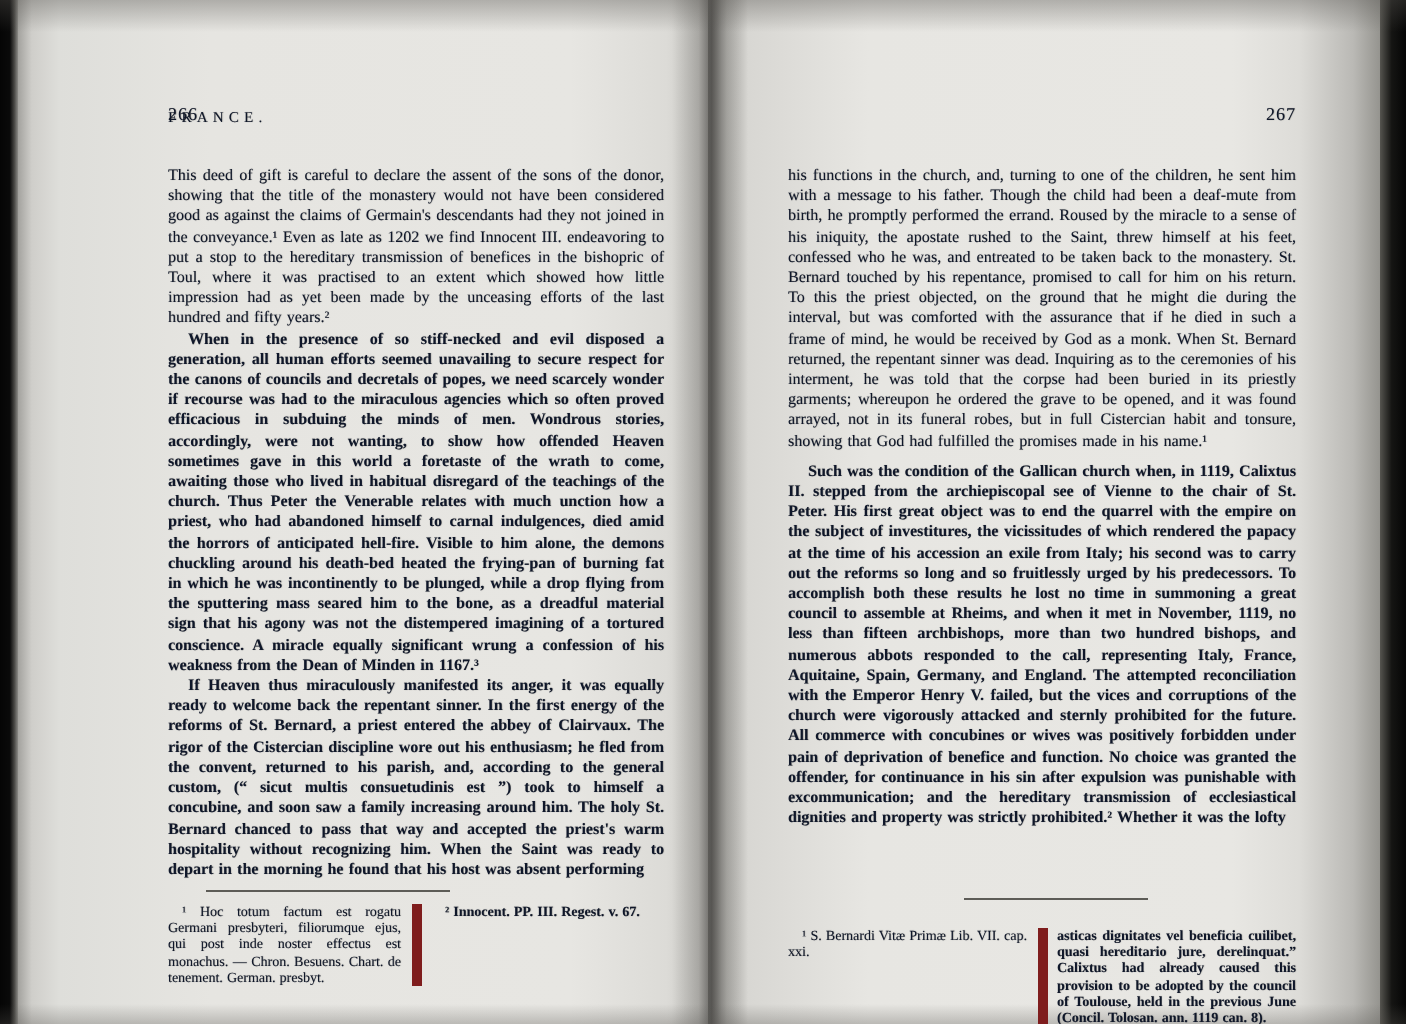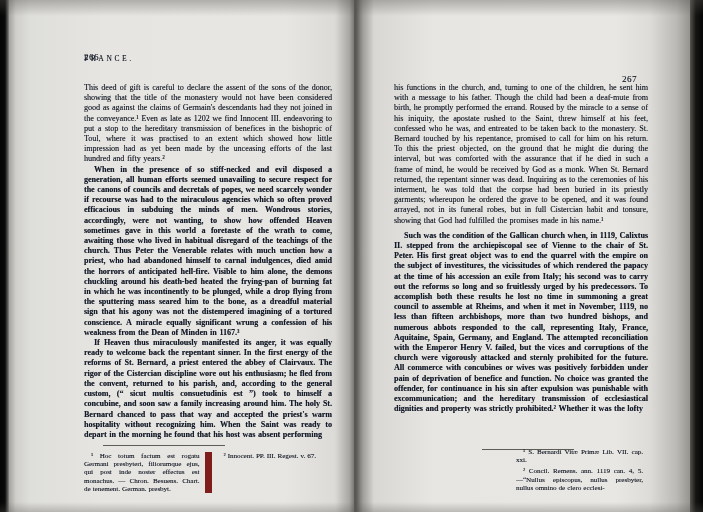--- a/index.html
+++ b/index.html
@@ -54,21 +54,21 @@
   
   .ink { color: #0f172a; text-shadow: 0.2px 0.2px 0.45px rgba(56,54,47,0.55); }
 
   .textblock { position: absolute; top: 52px; }
   .textblock.left  { left: 84px;  width: 248px; }
   .textblock.right { left: 394px; width: 254px; }
 
   .pagehead { position: relative; height: 15px; font-size: 9px; }
   .pagenum { position: absolute; top: 0; letter-spacing: 0.5px; }
   .pagenum.pn-left  { left: 0; }
-  .pagenum.pn-right { right: 11px; margin-top: 22px; }
+  .pagenum.pn-right { right: 0; }
   .running {
     position: absolute; left: 0; right: 0; top: 1.5px;
     text-align: left; font-size: 7.5px; letter-spacing: 2.6px;
   }
 
   .bodytext { margin-top: 16px; }
   .bodytext p {
     margin: 0;
     font-size: 8px;
     line-height: 10.2px;
@@ -77,28 +77,28 @@
   }
   .bodytext p.indent { text-indent: 10px; font-weight: bold; }
   .bodytext p.gap-before { margin-top: 5px; }
 
   .fn-rule { position: absolute; height: 1px; background: #5d5c57; }
   .fn-rule.fr-left  { left: 103px; top: 445px; width: 122px; }
   .fn-rule.fr-right { left: 482px; top: 449px; width: 92px; }
 
   .footnotes { position: absolute; display: flex; }
   .footnotes.fn-left  { left: 84px;  top: 452px; width: 248px; }
-  .footnotes.fn-right { left: 394px; top: 448px; width: 254px; justify-content: flex-end; }
+  .footnotes.fn-right { left: 394px; top: 464px; width: 254px; }
   .fn-col {
     width: 50%;
     font-size: 7px; line-height: 8.2px;
     text-align: justify; word-spacing: 0.3px;
   }
   .fn-col.first  { padding-right: 5px; }
-  .fn-col.second { padding-left: 5px; border-left: 7px solid #7f1d1d; }
+  .fn-col.second { padding-left: 5px; border-left: 5px solid #7f1d1d; font-weight: bold; }
   .fn-col p { margin: 0; text-indent: 7px; }
   .fn-col p.noindent { text-indent: 0; }
   .fn-col p + p { margin-top: 3px; }
 </style>
 </head>
 <body>
 
 <div class="page-left"></div>
 <div class="page-right"></div>
 <div class="edge-left"></div>
@@ -138,15 +138,17 @@
     <p>his functions in the church, and, turning to one of the children, he sent him with a message to his father. Though the child had been a deaf-mute from birth, he promptly performed the errand. Roused by the miracle to a sense of his iniquity, the apostate rushed to the Saint, threw himself at his feet, confessed who he was, and entreated to be taken back to the monastery. St. Bernard touched by his repentance, promised to call for him on his return. To this the priest objected, on the ground that he might die during the interval, but was comforted with the assurance that if he died in such a frame of mind, he would be received by God as a monk. When St. Bernard returned, the repentant sinner was dead. Inquiring as to the ceremonies of his interment, he was told that the corpse had been buried in its priestly garments; whereupon he ordered the grave to be opened, and it was found arrayed, not in its funeral robes, but in full Cistercian habit and tonsure, showing that God had fulfilled the promises made in his name.¹</p>
     <p class="indent gap-before">Such was the condition of the Gallican church when, in 1119, Calixtus II. stepped from the archiepiscopal see of Vienne to the chair of St. Peter. His first great object was to end the quarrel with the empire on the subject of investitures, the vicissitudes of which rendered the papacy at the time of his accession an exile from Italy; his second was to carry out the reforms so long and so fruitlessly urged by his predecessors. To accomplish both these results he lost no time in summoning a great council to assemble at Rheims, and when it met in November, 1119, no less than fifteen archbishops, more than two hundred bishops, and numerous abbots responded to the call, representing Italy, France, Aquitaine, Spain, Germany, and England. The attempted reconciliation with the Emperor Henry V. failed, but the vices and corruptions of the church were vigorously attacked and sternly prohibited for the future. All commerce with concubines or wives was positively forbidden under pain of deprivation of benefice and function. No choice was granted the offender, for continuance in his sin after expulsion was punishable with excommunication; and the hereditary transmission of ecclesiastical dignities and property was strictly prohibited.² Whether it was the lofty</p>
   </div>
 </div>
 
 <div class="fn-rule fr-right ink"></div>
 
 <div class="footnotes fn-right ink">
   <div class="fn-col first">
     <p>¹ S. Bernardi Vitæ Primæ Lib. VII. cap. xxi.</p>
-    <p>² Concil. Remens. ann. 1119 can. 4, 5.—“Nullus episcopus, nullus presbyter, nullus omnino de clero ecclesi-</p>
+  </div>
+  <div class="fn-col second">
+    <p class="noindent">asticas dignitates vel beneficia cuilibet, quasi hereditario jure, derelinquat.” Calixtus had already caused this provision to be adopted by the council of Toulouse, held in the previous June (Concil. Tolosan. ann. 1119 can. 8).</p>
   </div>
 </div>
 
 </body></html>

